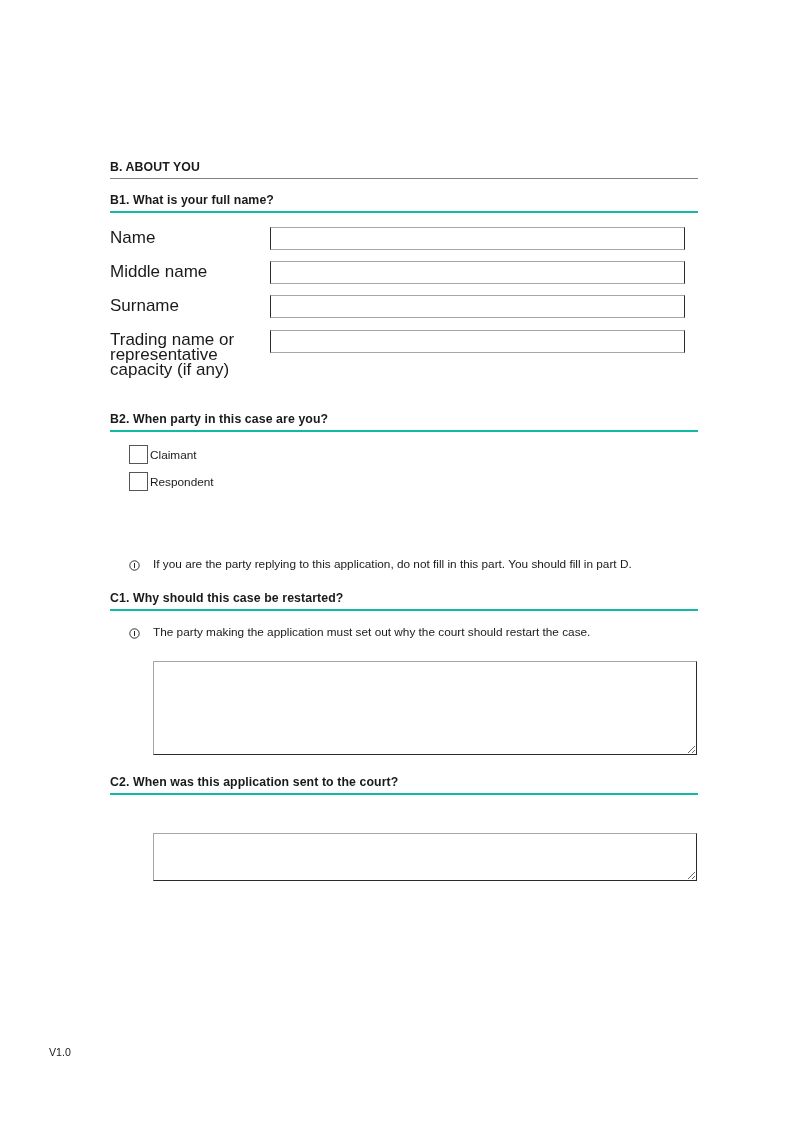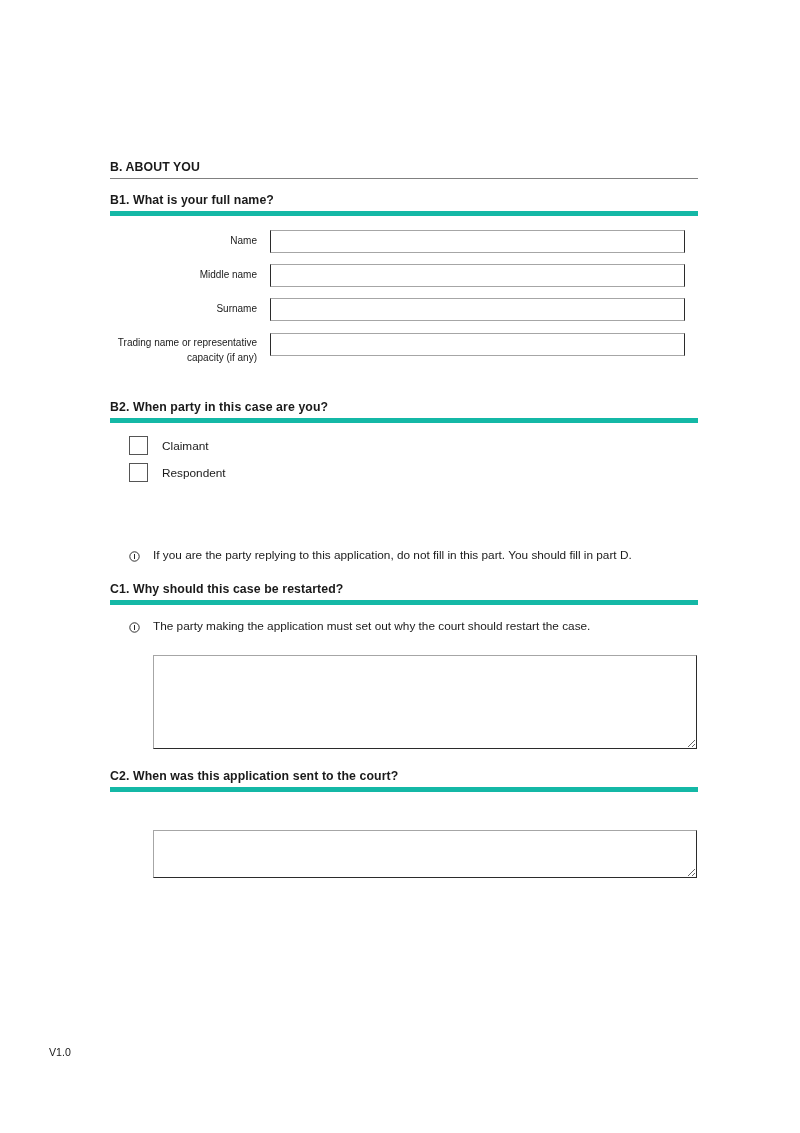--- a/index.html
+++ b/index.html
@@ -43,21 +43,21 @@
     border-bottom: 1px solid #808080;
     margin: 0;
     line-height: 15px;
   }
   .q-head {
     font-size: 12.3px;
     font-weight: bold;
     letter-spacing: 0.1px;
     color: #1a1a1a;
     padding-bottom: 3px;
-    border-bottom: 5px solid #14b8a6;
+    border-bottom: 2px solid #14b8a6;
     margin: 0;
     line-height: 15px;
   }
 
   .sp-after-section-b { height: 14px; }
   .sp-after-b1       { height: 14px; }
   .sp-before-b2      { height: 24px; }
   .sp-after-b2       { height: 9px; }
   .sp-before-c       { height: 48px; }
   .sp-after-c-head   { height: 8px; }
@@ -67,23 +67,22 @@
   .sp-after-c2-head  { height: 9px; }
 
   
   .field-row {
     display: flex;
     align-items: flex-start;
     margin-bottom: 11px;
   }
   .field-label {
     width: 160px;
-    text-align: right;
     padding-right: 13px;
-    font-size: 10px;
+    font-size: 17px;
     line-height: 15px;
     color: #1a1a1a;
     padding-top: 3px;
   }
   .field-input {
     width: 415px;
     height: 23px;
     background: #ffffff;
     border-top: 1px solid #a6a6a6;
     border-left: 1px solid #2b2b2b;
@@ -104,21 +103,21 @@
     width: 19px;
     height: 19px;
     background: #ffffff;
     border: 1px solid #555555;
     flex: 0 0 auto;
   }
   .check-label {
     font-size: 11.8px;
     line-height: 14px;
     color: #1a1a1a;
-    margin-left: 14px;
+    margin-left: 2px;
   }
 
   
   .note {
     display: flex;
     align-items: flex-start;
     padding-left: 19px;
     margin-bottom: 7px;
     margin-top: 6px;
   }

